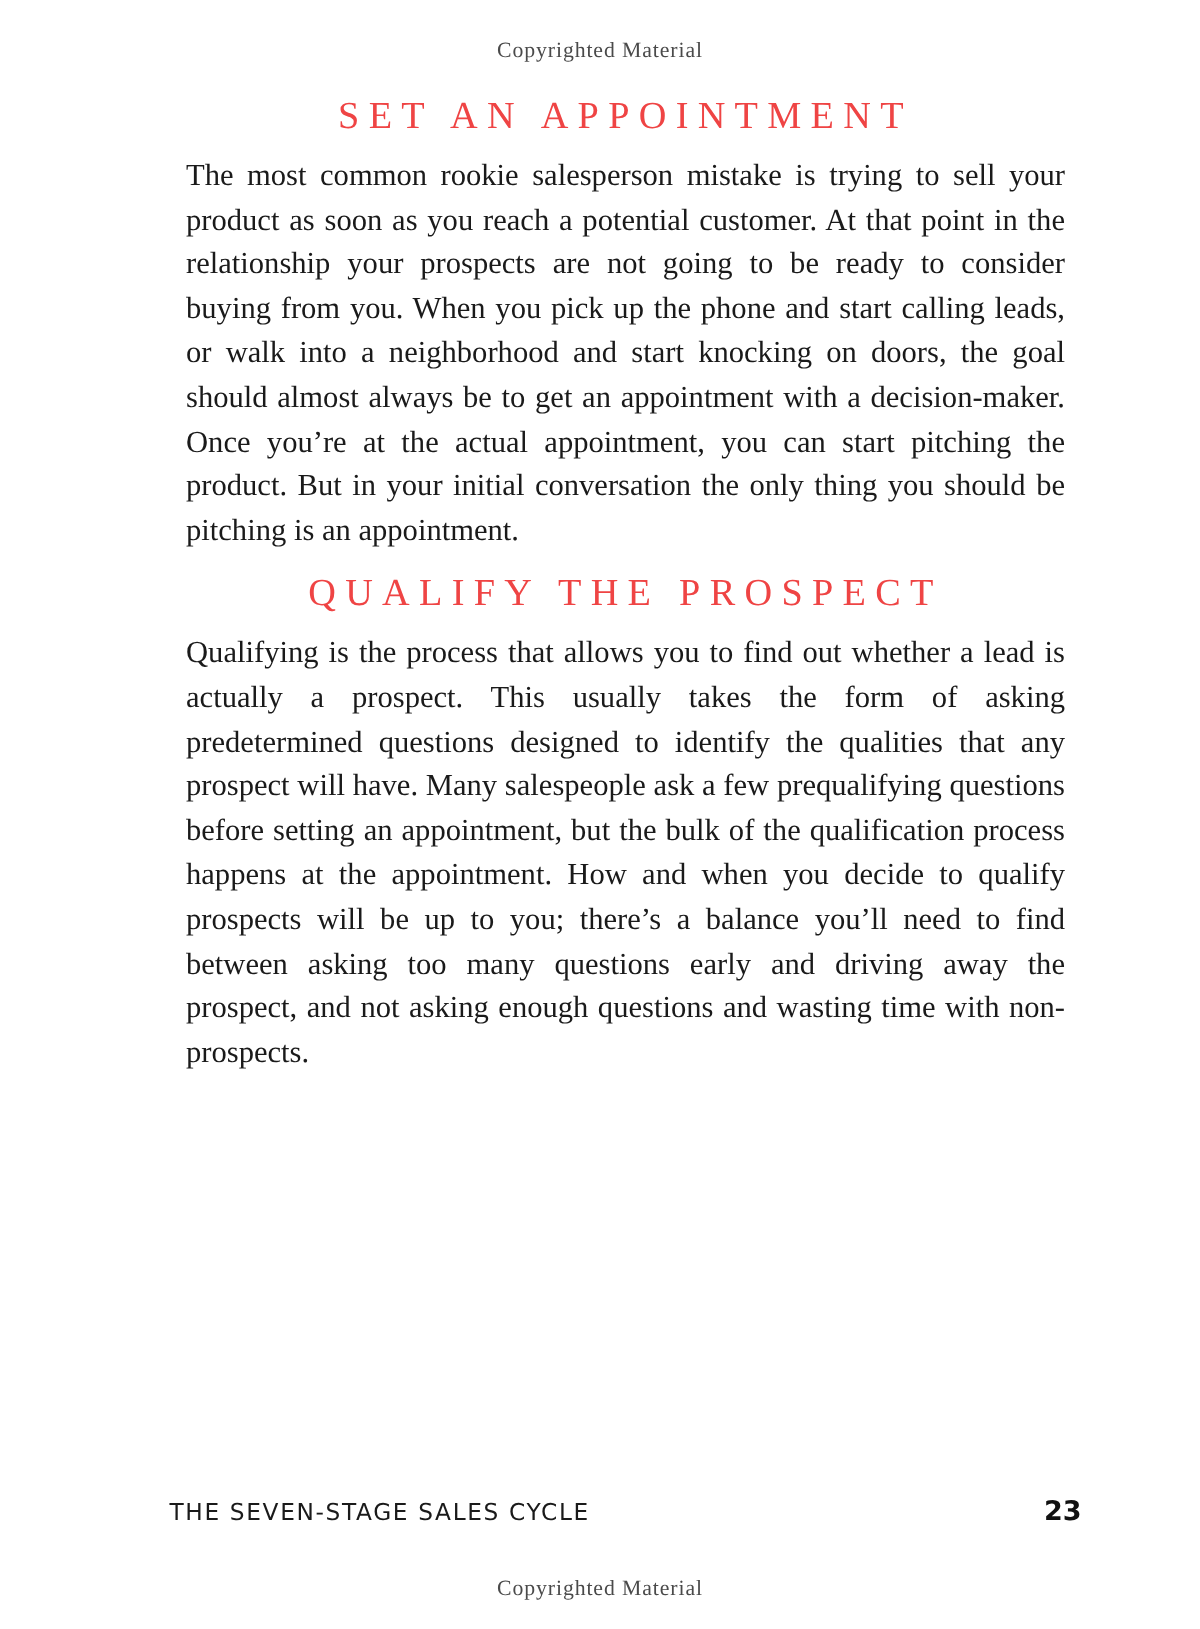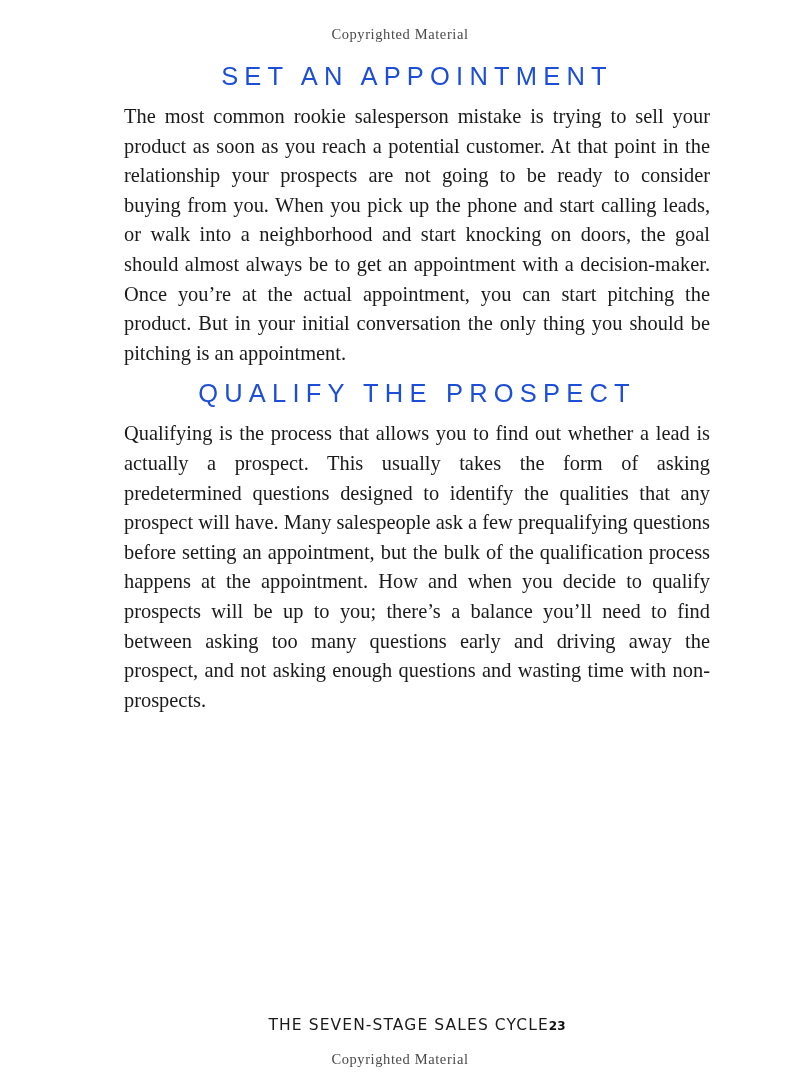--- a/index.html
+++ b/index.html
@@ -43,26 +43,26 @@
     letter-spacing: 0.6px;
     color: #4a4a4a;
   }
   .content {
     position: absolute;
     left: 113px;
     top: 62px;
     width: 608px;
   }
   h2.section-head {
-    font-family: Liberation Sans, sans-serif;
+    font-family: Liberation Serif, serif;
     font-weight: 400;
     font-size: 25.5px;
     letter-spacing: 6.2px;
     text-align: center;
-    color: #1d4ed8;
+    color: #ef4444;
     margin: 0;
     padding: 0;
     text-transform: uppercase;
   }
   .head-1 { margin-top: 8px; }
   .head-2 { margin-top: 62px; }
   .head-3 { margin-top: 60px; }
   p.body-para {
     font-family: "Liberation Serif", serif;
     font-size: 20.4px;
@@ -72,36 +72,36 @@
     margin: 11px;
     color: #1a1a1a;
     -webkit-hyphens: manual;
     hyphens: manual;
   }
   .para-after-head { margin-top: 26px; }
   .para-last { margin-top: 26px; text-align: justify; }
   .footer {
     position: absolute;
     left: 113px;
-    bottom: 52px;
+    bottom: 68px;
     width: 608px;
     display: flex;
     align-items: baseline;
-    justify-content: center;
+    justify-content: space-between;
   }
   .running-head {
     font-family: "DejaVu Sans", sans-serif;
     font-size: 15.5px;
     letter-spacing: 1.1px;
     color: #1a1a1a;
     text-transform: uppercase;
   }
   .folio {
     font-family: "DejaVu Sans", sans-serif;
-    font-size: 12px;
+    font-size: 18px;
     font-weight: 700;
     color: #111111;
   }
 </style>
 </head>
 <body>
 
 <div class="page">
 
   <div class="watermark-top">Copyrighted Material</div>

